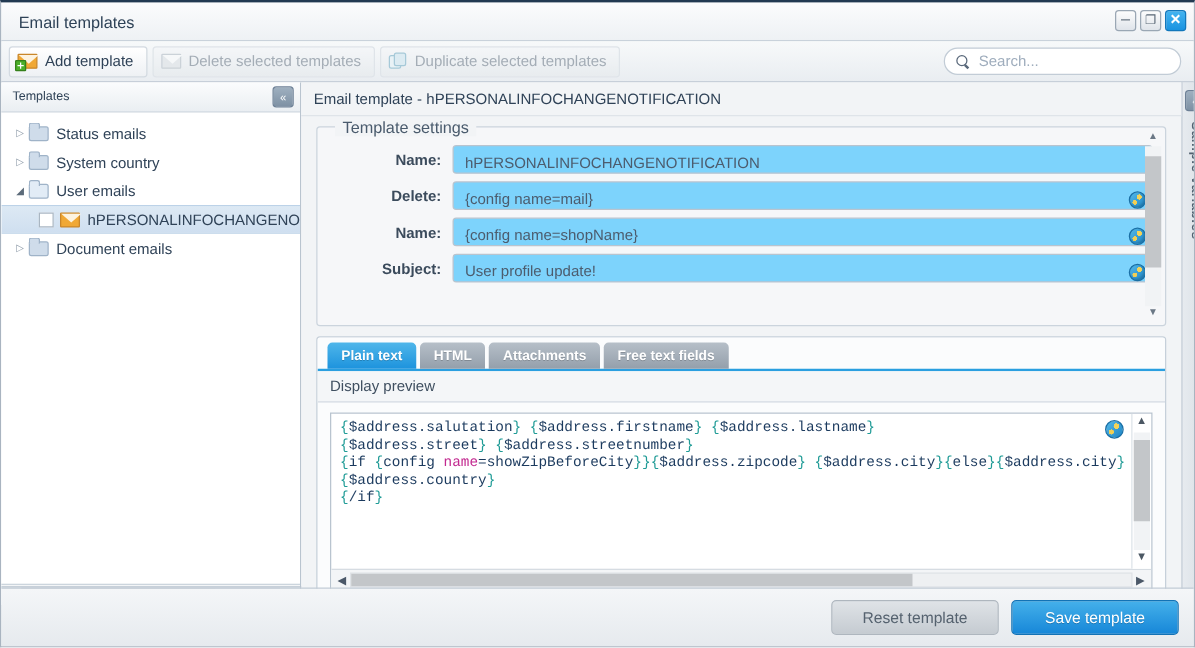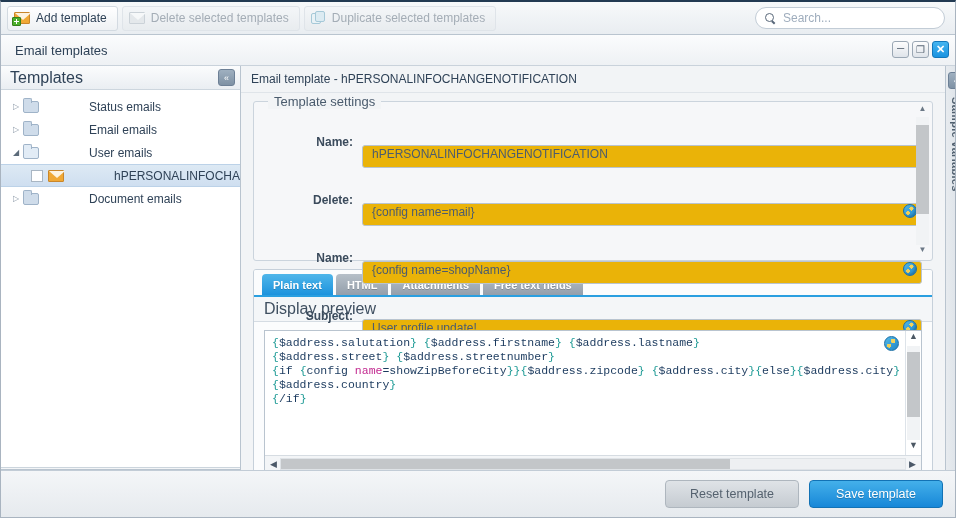--- a/index.html
+++ b/index.html
@@ -160,21 +160,21 @@
     display: flex; flex-direction: column;
   }
   #tree-header {
     height: 24px; flex: none;
     background: linear-gradient(to bottom, #fbfcfd, #eaeef2);
     border-bottom: 1px solid #cdd6de;
     display: flex; align-items: center;
     padding: 0 4px 0 9px;
     position: relative;
   }
-  #tree-header-title { font-size: 16px; color: #2f4257; }
+  #tree-header-title { font-size: 10px; color: #2f4257; }
   .collapse-btn {
     position: absolute; right: 5px; top: 3px;
     width: 17px; height: 17px;
     border-radius: 3px;
     background: linear-gradient(to bottom, #9fb0c0, #7e91a4);
     border: 1px solid #6d8096;
     color: #fff; font-size: 9px;
     display: flex; align-items: center; justify-content: center;
     cursor: pointer;
   }
@@ -215,21 +215,21 @@
     position: relative; width: 16px; height: 12px; flex: none; margin-right: 6px;
     background: #f0a835; border: 1px solid #c9862a; border-radius: 1px;
   }
   .env-small:before {
     content: ""; position: absolute; left: 0; top: 0;
     width: 0; height: 0;
     border-left: 8px solid transparent; border-right: 8px solid transparent;
     border-top: 7px solid #fdf3e0;
   }
   .indent1 { padding-left: 30px; }
-  .tlabel { overflow: hidden; margin-left: 44px; }
+  .tlabel { overflow: hidden; }
 
   
   .hscroll {
     height: 17px; flex: none;
     background: #f3f5f7;
     border-top: 1px solid #ccd5dd;
     display: flex; align-items: center;
     padding: 0 3px;
   }
   .hscroll .arrw {
@@ -278,25 +278,24 @@
   .frow {
     display: flex; align-items: center; margin-bottom: 6px;
   }
   .flabel {
     width: 98px; flex: none; text-align: right; padding-right: 9px;
     font-size: 12px; font-weight: bold; color: #3b4b5c;
   }
   .finput {
     flex: 1; height: 23px;
     border: 1px solid #b9c4cf; border-radius: 3px;
-    background: #eab308;
-    display: flex; align-items: flex-start;
+    background: #7dd3fc;
+    display: flex; align-items: flex-end;
     padding: 0 4px 0 7px;
     position: relative;
-    margin-top: 29px;
   }
   .finput input {
     border: none; outline: none; background: transparent;
     flex: 1; font-family: "Liberation Sans", sans-serif;
     font-size: 12px; color: #4c5c6e;
   }
   .globe {
     width: 14px; height: 14px; flex: none; border-radius: 50%;
     background:
       radial-gradient(circle at 62% 30%, #f3d35a 0 18%, transparent 19%),
@@ -344,21 +343,21 @@
   }
   .tab.active {
     background: linear-gradient(to bottom, #4fb6ea, #1d93dd);
   }
   #preview-bar {
     height: 25px; flex: none;
     display: flex; align-items: center; justify-content: space-between;
     padding: 12px 10px;
     border-bottom: 1px solid #d5dce3;
     background: #f4f6f8;
-    font-size: 16px; color: #3f4f60;
+    font-size: 12px; color: #3f4f60;
   }
   #send-test-link { cursor: pointer; }
 
   #editor-wrap { padding: 8px 10px 10px 10px; flex: 1; }
   #editor {
     position: relative;
     height: 100%;
     border: 1px solid #b9c4cf;
     background: #fff;
     display: flex; flex-direction: column;
@@ -441,20 +440,35 @@
   #bottom-strip {
     position: absolute; left: 0; bottom: 47px;
     width: 240px; height: 1px; background: #b9c4cf;
   }
 </style>
 </head>
 <body>
 
 <div id="window">
 
+  <div id="titlebar">
+    <div id="title-text">Email templates</div>
+    <div class="winbtns">
+      <div class="winbtn min">
+        <span class="g">–</span>
+      </div>
+      <div class="winbtn max">
+        <span class="g">❐</span>
+      </div>
+      <div class="winbtn close">
+        <span class="g">✕</span>
+      </div>
+    </div>
+  </div>
+
   <div id="toolbar">
     <div class="tbtn">
       <span class="env">
           <i class="plusbadge"></i>
         </span>
       <span>Add template</span>
     </div>
     <div class="tbtn disabled">
       <span class="env grey"></span>
       <span>Delete selected templates</span>
@@ -466,55 +480,40 @@
         </span>
       <span>Duplicate selected templates</span>
     </div>
 
     <div id="searchbox">
       <span class="mag"></span>
       <input id="search-input" type="text" placeholder="Search..." style="">
     </div>
   </div>
 
-  <div id="titlebar">
-    <div id="title-text">Email templates</div>
-    <div class="winbtns">
-      <div class="winbtn min">
-        <span class="g">–</span>
-      </div>
-      <div class="winbtn max">
-        <span class="g">❐</span>
-      </div>
-      <div class="winbtn close">
-        <span class="g">✕</span>
-      </div>
-    </div>
-  </div>
-
   <div id="body">
 
     <div id="leftpanel">
       <div id="tree-header">
         <span id="tree-header-title">Templates</span>
         <div class="collapse-btn">
           <span>«</span>
         </div>
       </div>
 
       <div id="tree">
         <div class="trow">
           <span class="arrow">▷</span>
           <span class="folder"></span>
           <span class="tlabel">Status emails</span>
         </div>
         <div class="trow">
           <span class="arrow">▷</span>
           <span class="folder"></span>
-          <span class="tlabel">Email emails</span>
+          <span class="tlabel">System country</span>
         </div>
         <div class="trow">
           <span class="arrow open">◢</span>
           <span class="folder open"></span>
           <span class="tlabel">User emails</span>
         </div>
         <div class="trow selected indent1">
           <span class="cbox"></span>
           <span class="env-small"></span>
           <span class="tlabel">hPERSONALINFOCHANGENOTIF</span>

